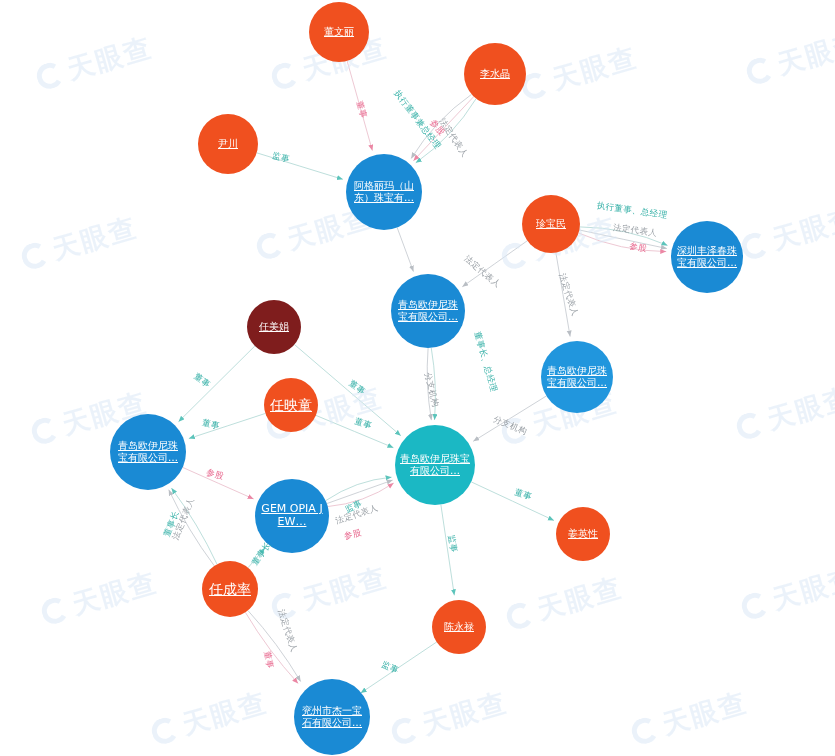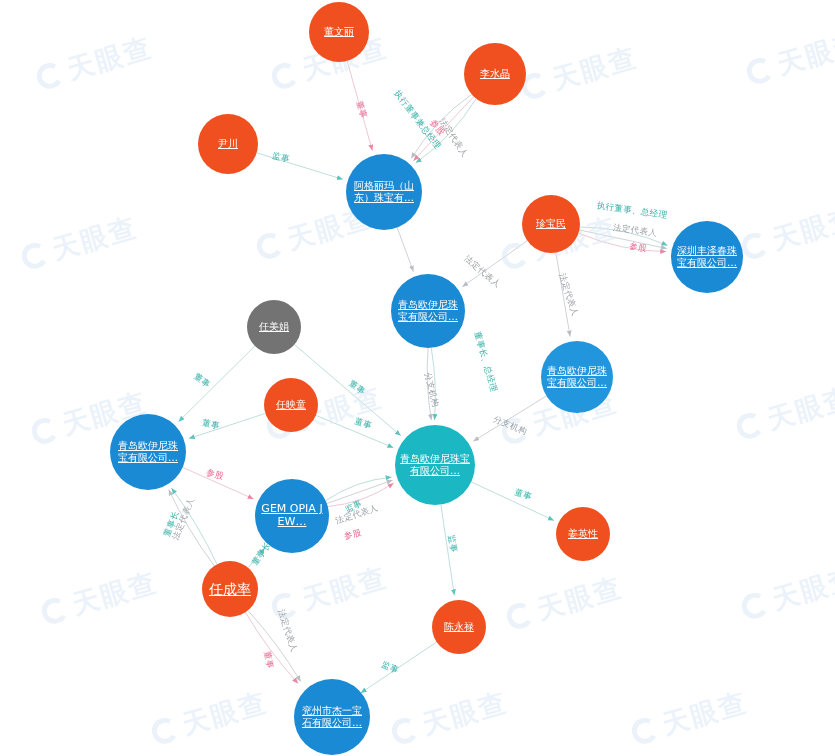--- a/index.html
+++ b/index.html
@@ -162,24 +162,24 @@
       </div>
       <div class="node" style="left: 671px; top: 221px; width: 72px; height: 72px; background: rgb(26, 138, 212); font-size: 10px; align-items: center;">
         <span class="node-label">深圳丰泽春珠宝有限公司…</span>
       </div>
       <div class="node" style="left: 391px; top: 274px; width: 74px; height: 74px; background: rgb(26, 138, 212); font-size: 10px;">
         <span class="node-label">青岛欧伊尼珠宝有限公司…</span>
       </div>
       <div class="node" style="left: 541px; top: 341px; width: 72px; height: 72px; background: rgb(33, 150, 221); font-size: 10px;">
         <span class="node-label">青岛欧伊尼珠宝有限公司…</span>
       </div>
-      <div class="node" style="left: 247px; top: 300px; width: 54px; height: 54px; background: #737373; font-size: 10px;">
+      <div class="node" style="left: 247px; top: 300px; width: 54px; height: 54px; background: #7f1d1d; font-size: 10px;">
         <span class="node-label">任美娟</span>
       </div>
-      <div class="node" style="left: 264px; top: 378px; width: 54px; height: 54px; background: rgb(240, 80, 31); font-size: 10px; text-align: center;">
+      <div class="node" style="left: 264px; top: 378px; width: 54px; height: 54px; background: rgb(240, 80, 31); font-size: 14px; text-align: center;">
         <span class="node-label">任映童</span>
       </div>
       <div class="node" style="left: 110px; top: 414px; width: 76px; height: 76px; background: rgb(26, 138, 212); font-size: 10px;">
         <span class="node-label">青岛欧伊尼珠宝有限公司…</span>
       </div>
       <div class="node" style="left: 255px; top: 479px; width: 74px; height: 74px; background: rgb(26, 138, 212); font-size: 11px;">
         <span class="node-label">GEM OPIA JEW…</span>
       </div>
       <div class="node" style="left: 395px; top: 425px; width: 80px; height: 80px; background: rgb(27, 184, 196); font-size: 10px;">
         <span class="node-label">青岛欧伊尼珠宝有限公司…</span>

